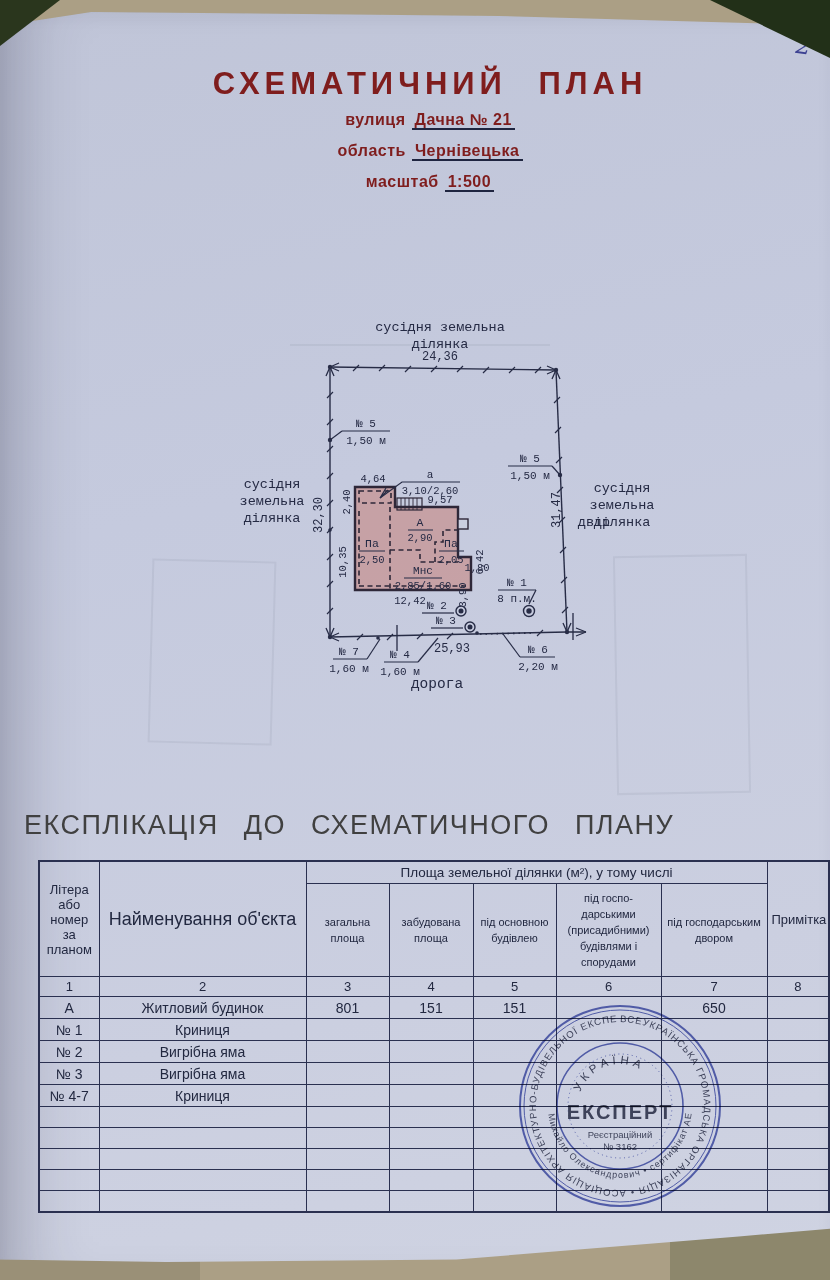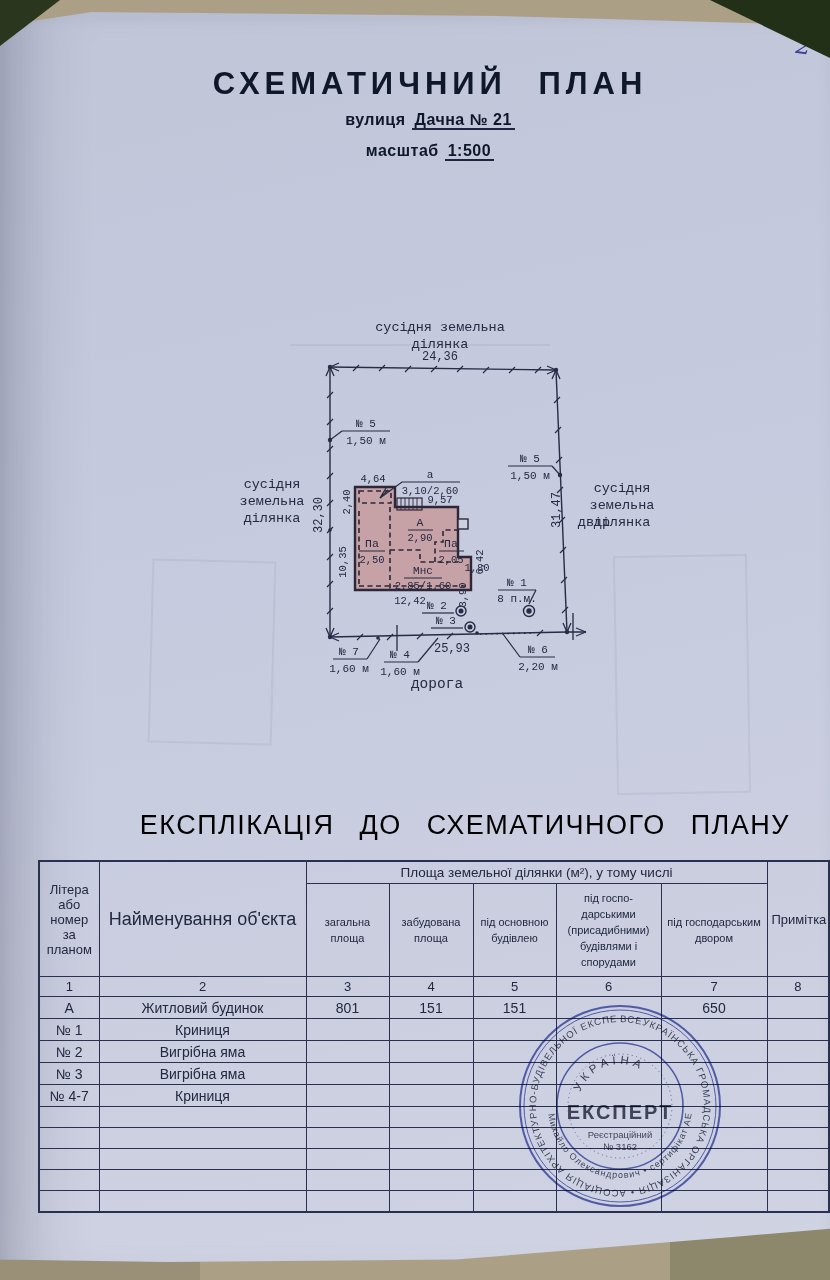--- a/index.html
+++ b/index.html
@@ -20,29 +20,29 @@
     box-shadow:inset 55px 0 70px -40px rgba(35,35,60,.30), inset 0 18px 30px -20px rgba(35,35,60,.25);
   }
   .ghost{position:absolute;opacity:.055;pointer-events:none;border:2px solid #1a2038;}
   #ghost-1{left:150px;top:560px;width:120px;height:180px;transform:rotate(1.5deg);}
   #ghost-2{left:615px;top:555px;width:130px;height:235px;transform:rotate(-1deg);}
   #ghost-3{left:290px;top:344px;width:260px;height:0;border-width:2px 0 0 0;}
   #page-number{
     position:absolute;left:796px;top:32px;font-family:"DejaVu Serif",serif;
     font-style:italic;font-size:24px;color:#3c4192;transform:rotate(8deg);
   }
-  #title-block{position:absolute;left:180px;top:66px;width:500px;text-align:center;color:#0f172a;}
+  #title-block{position:absolute;left:180px;top:66px;width:500px;text-align:center;color:#7f1d1d;}
   #main-title{font-size:31px;font-weight:700;letter-spacing:5px;word-spacing:18px;}
   .tline{font-size:16px;font-weight:700;margin-top:5px;letter-spacing:.5px;line-height:26px;}
   .tline .lab{font-weight:700;margin-right:6px;}
   .tline .u{border-bottom:2px solid #1f2540;padding:0 3px;}
   #plan-wrap{position:absolute;left:230px;top:310px;width:450px;height:400px;font-family:Liberation Mono, monospace;}
   #expl-title{
-    position:absolute;left:40px;top:810px;width:750px;text-align:right;
-    font-size:27px;letter-spacing:1.5px;word-spacing:16px;color:#000000;font-weight:400;
+    position:absolute;left:24px;top:810px;width:750px;text-align:left;
+    font-size:27px;letter-spacing:1.5px;word-spacing:16px;color:#404040;font-weight:400;
   }
   #expl-table{
     position:absolute;left:38px;top:860px;width:790px;
     border-collapse:collapse;table-layout:fixed;color:#222840;
   }
   #expl-table th,#expl-table td{
     border:1.6px solid #2a3050;padding:0 4px;text-align:center;vertical-align:middle;
     font-weight:400;overflow:hidden;
   }
   #expl-table{border:2.5px solid #2a3050;}
@@ -67,20 +67,23 @@
 <div class="ghost" id="ghost-1"></div>
 <div class="ghost" id="ghost-2"></div>
 <div class="ghost" id="ghost-3"></div>
 
 <div id="page-number">2</div>
 
 <div id="title-block">
   <div id="main-title">СХЕМАТИЧНИЙ  ПЛАН</div>
   <div class="tline">
     <span class="lab">вулиця</span><span class="u">Дачна № 21</span>
+  </div>
+  <div class="tline">
+    <span class="lab">область</span><span class="u">Чернівецька</span>
   </div>
   <div class="tline">
     <span class="lab">масштаб</span><span class="u">1:500</span>
   </div>
 </div>
 
 <div id="plan-wrap">
 <svg width="450" height="400" viewBox="0 0 450 400">
   <g stroke="#272c46" stroke-width="1.4" fill="none">
     <path d="M100,57 L326,60"></path>

